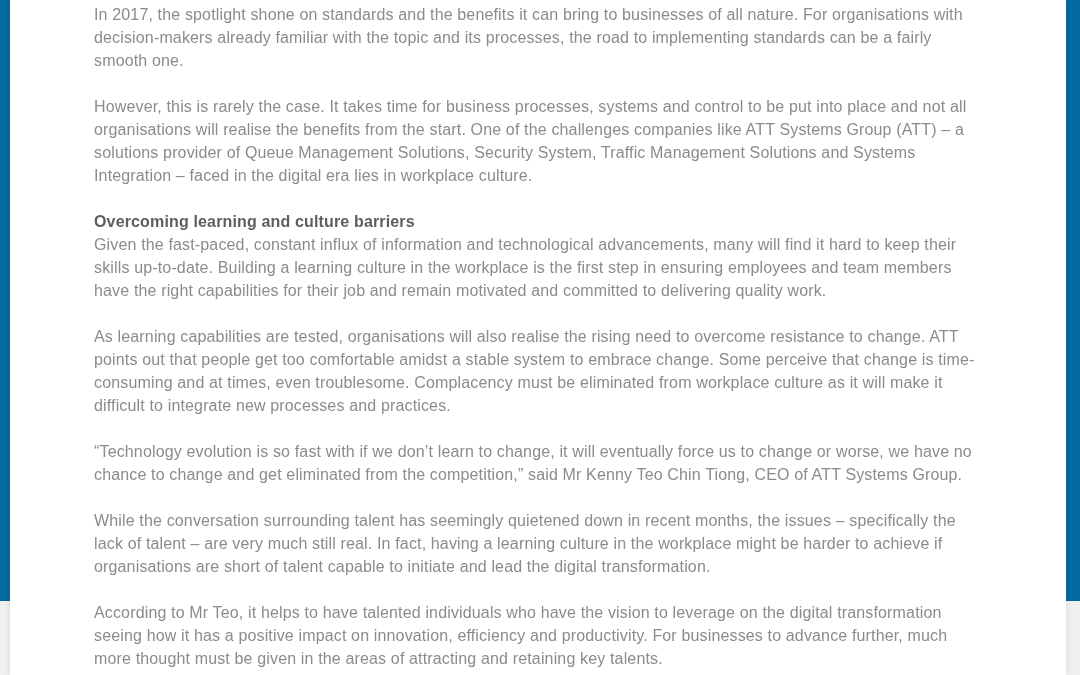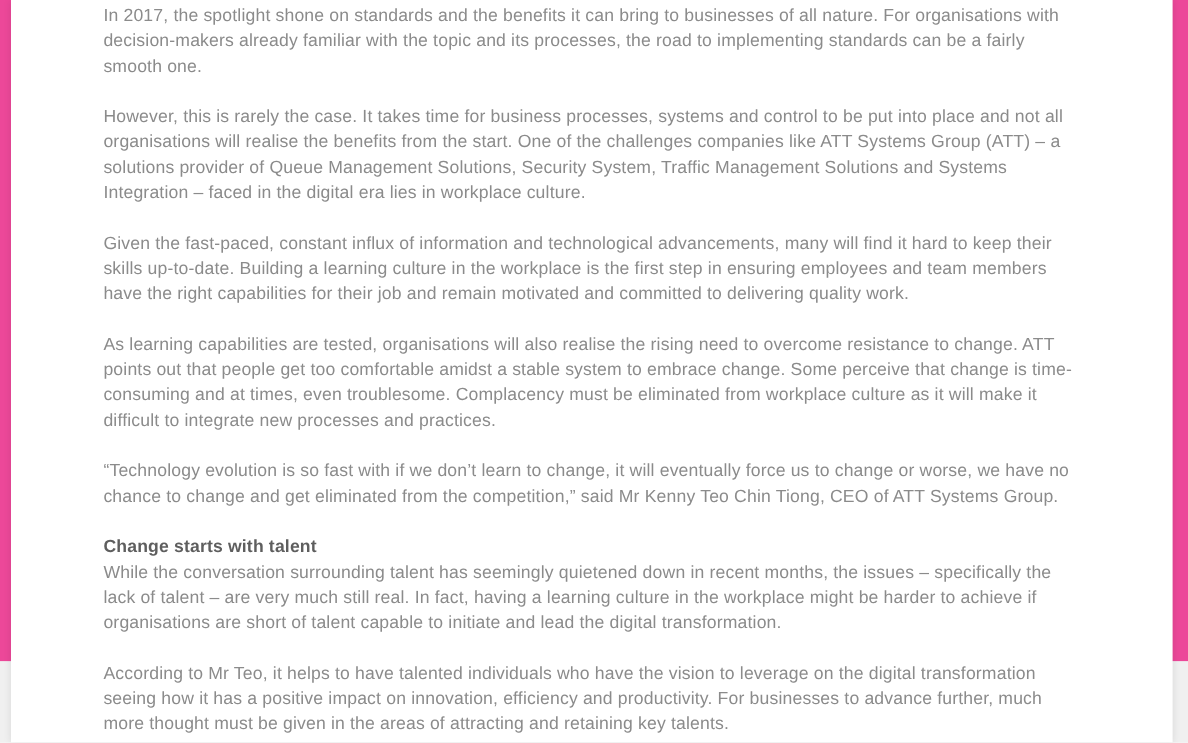--- a/index.html
+++ b/index.html
@@ -7,21 +7,21 @@
     width: 1080px;
     height: 675px;
     overflow: hidden;
     background: #f0f0f0;
     font-family: "Liberation Sans", "DejaVu Sans", sans-serif;
   }
   .page {
     position: relative;
     width: 1080px;
     height: 601px;
-    background: #ec4899;
+    background: #0369a1;
   }
   .card {
     position: absolute;
     left: 10px;
     top: 0;
     width: 1056px;
     height: 675px;
     background: #ffffff;
     box-shadow: 0 0 7px rgba(0,0,0,0.10);
   }
@@ -54,33 +54,33 @@
 
       <section class="block">
         <p>In 2017, the spotlight shone on standards and the benefits it can bring to businesses of all nature. For organisations with decision-makers already familiar with the topic and its processes, the road to implementing standards can be a fairly smooth one.</p>
       </section>
 
       <section class="block">
         <p>However, this is rarely the case. It takes time for business processes, systems and control to be put into place and not all organisations will realise the benefits from the start. One of the challenges companies like ATT Systems Group (ATT) – a solutions provider of Queue Management Solutions, Security System, Traffic Management Solutions and Systems Integration – faced in the digital era lies in workplace culture.</p>
       </section>
 
       <section class="block">
+        <h2>Overcoming learning and culture barriers</h2>
         <p>Given the fast-paced, constant influx of information and technological advancements, many will find it hard to keep their skills up-to-date. Building a learning culture in the workplace is the first step in ensuring employees and team members have the right capabilities for their job and remain motivated and committed to delivering quality work.</p>
       </section>
 
       <section class="block">
         <p>As learning capabilities are tested, organisations will also realise the rising need to overcome resistance to change. ATT points out that people get too comfortable amidst a stable system to embrace change. Some perceive that change is time-consuming and at times, even troublesome. Complacency must be eliminated from workplace culture as it will make it difficult to integrate new processes and practices.</p>
       </section>
 
       <section class="block">
         <p>“Technology evolution is so fast with if we don’t learn to change, it will eventually force us to change or worse, we have no chance to change and get eliminated from the competition,” said Mr Kenny Teo Chin Tiong, CEO of ATT Systems Group.</p>
       </section>
 
       <section class="block">
-        <h2>Change starts with talent</h2>
         <p>While the conversation surrounding talent has seemingly quietened down in recent months, the issues – specifically the lack of talent – are very much still real. In fact, having a learning culture in the workplace might be harder to achieve if organisations are short of talent capable to initiate and lead the digital transformation.</p>
       </section>
 
       <section class="block">
         <p>According to Mr Teo, it helps to have talented individuals who have the vision to leverage on the digital transformation seeing how it has a positive impact on innovation, efficiency and productivity. For businesses to advance further, much more thought must be given in the areas of attracting and retaining key talents.</p>
       </section>
 
     </article>
   </div>
 </div>

